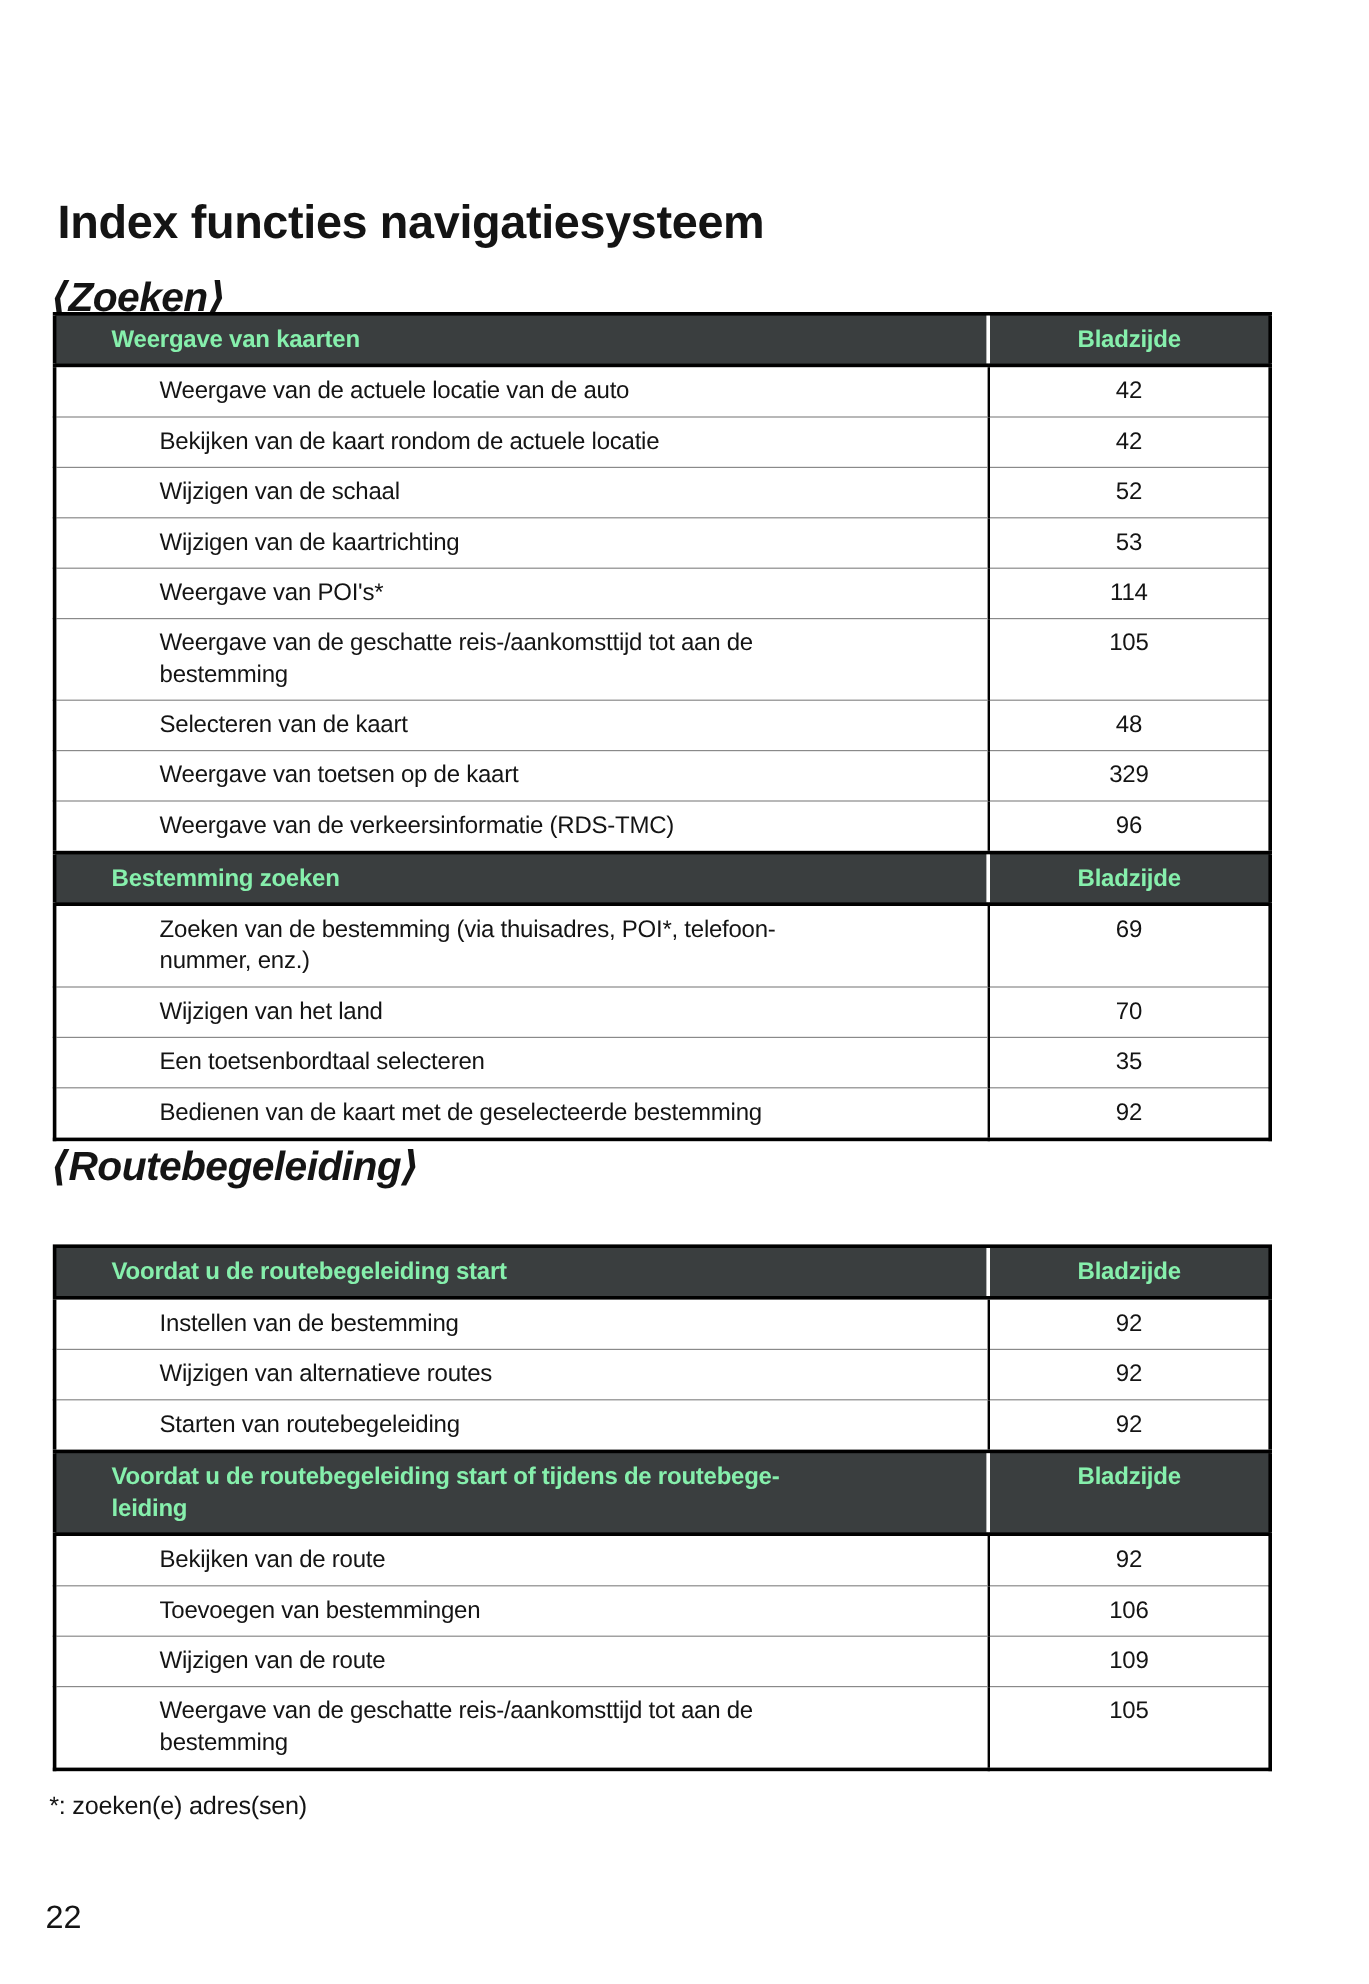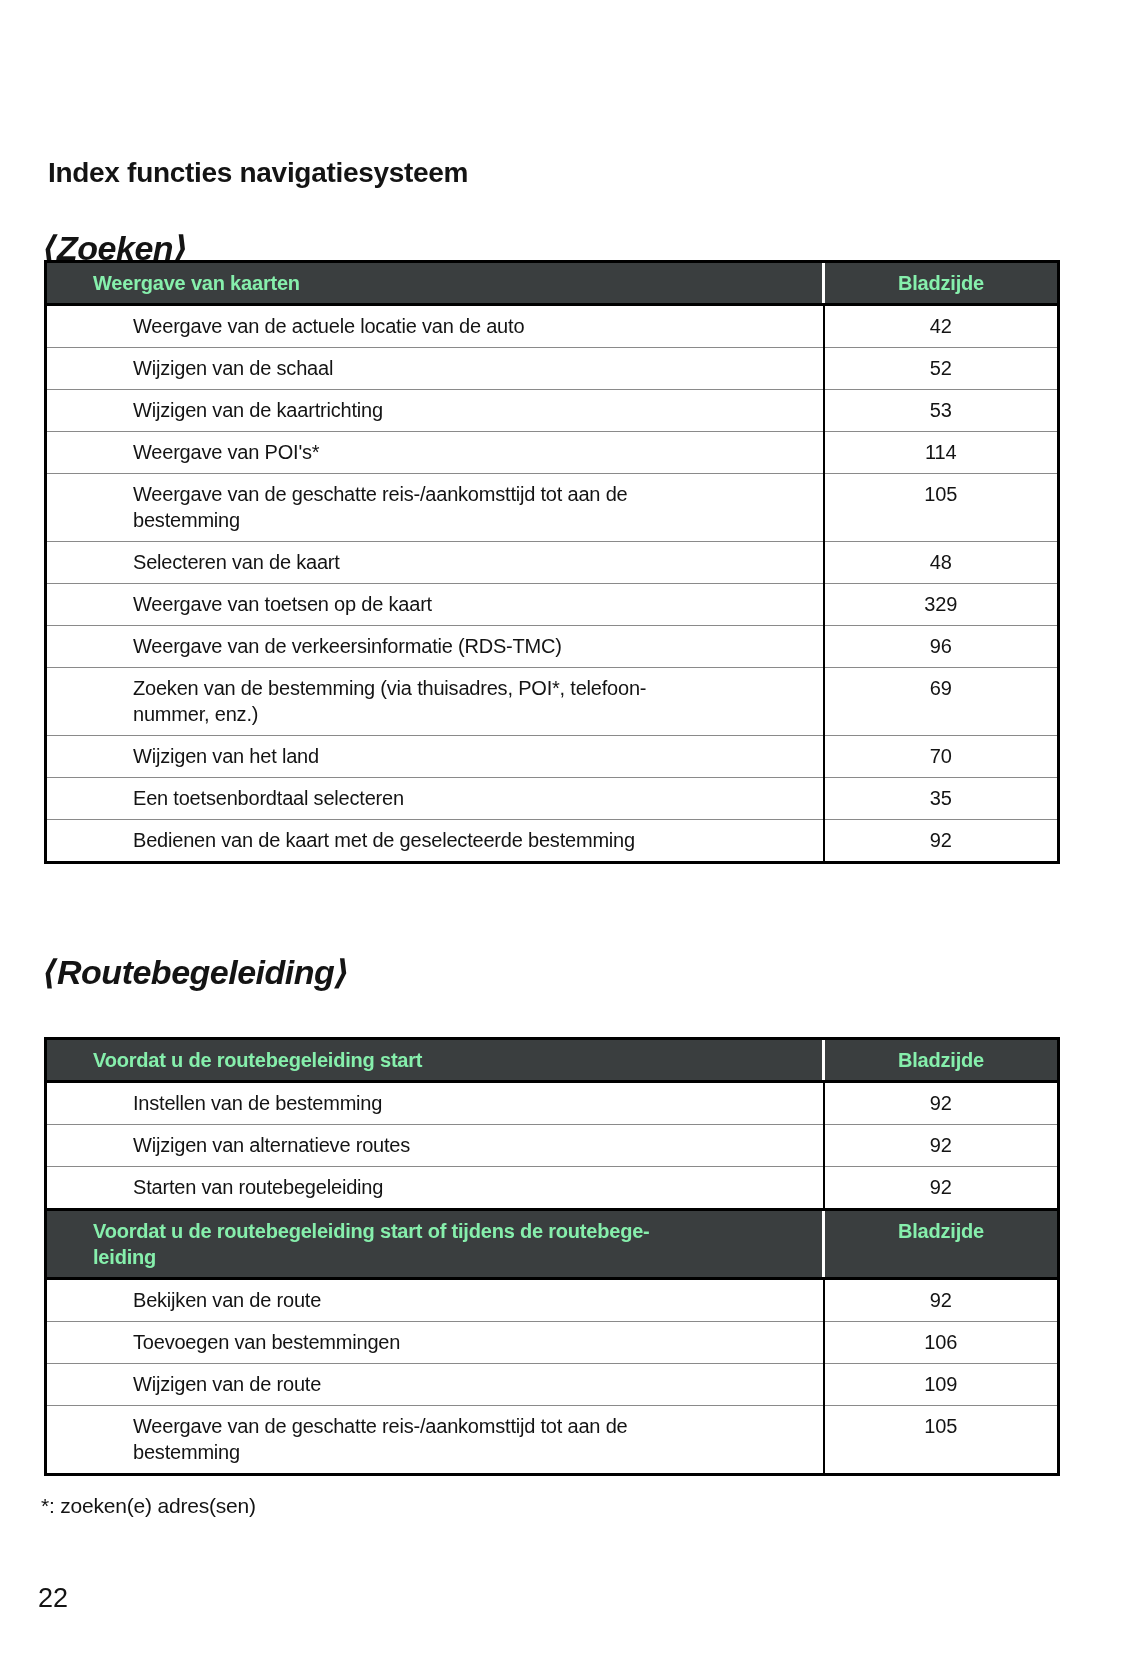--- a/index.html
+++ b/index.html
@@ -12,21 +12,21 @@
     height: 1653px;
     position: relative;
     font-family: "Liberation Sans", "DejaVu Sans", sans-serif;
     color: #141414;
     overflow: hidden;
   }
   .page-title {
     position: absolute;
     left: 48px;
     top: 138px;
-    font-size: 28px;
+    font-size: 39px;
     font-weight: bold;
     letter-spacing: -0.3px;
     white-space: nowrap;
   }
   .section-heading {
     position: absolute;
     left: 42px;
     font-size: 34px;
     font-weight: bold;
     font-style: italic;
@@ -116,20 +116,24 @@
   <tbody>
     <tr class="ghead">
       <th class="label">Weergave van kaarten</th>
       <th class="page">Bladzijde</th>
     </tr>
     <tr class="row">
       <td class="label">Weergave van de actuele locatie van de auto</td>
       <td class="page">42</td>
     </tr>
     <tr class="row">
+      <td class="label">Bekijken van de kaart rondom de actuele locatie</td>
+      <td class="page">42</td>
+    </tr>
+    <tr class="row">
       <td class="label">Wijzigen van de schaal</td>
       <td class="page">52</td>
     </tr>
     <tr class="row">
       <td class="label">Wijzigen van de kaartrichting</td>
       <td class="page">53</td>
     </tr>
     <tr class="row">
       <td class="label">Weergave van POI's*</td>
       <td class="page">114</td>
@@ -143,20 +147,24 @@
       <td class="label">Selecteren van de kaart</td>
       <td class="page">48</td>
     </tr>
     <tr class="row">
       <td class="label">Weergave van toetsen op de kaart</td>
       <td class="page">329</td>
     </tr>
     <tr class="row">
       <td class="label">Weergave van de verkeersinformatie (RDS-TMC)</td>
       <td class="page">96</td>
+    </tr>
+    <tr class="ghead">
+      <th class="label">Bestemming zoeken</th>
+      <th class="page">Bladzijde</th>
     </tr>
     <tr class="row">
       <td class="label">Zoeken van de bestemming (via thuisadres, POI*, telefoon-
 nummer, enz.)</td>
       <td class="page">69</td>
     </tr>
     <tr class="row">
       <td class="label">Wijzigen van het land</td>
       <td class="page">70</td>
     </tr>

